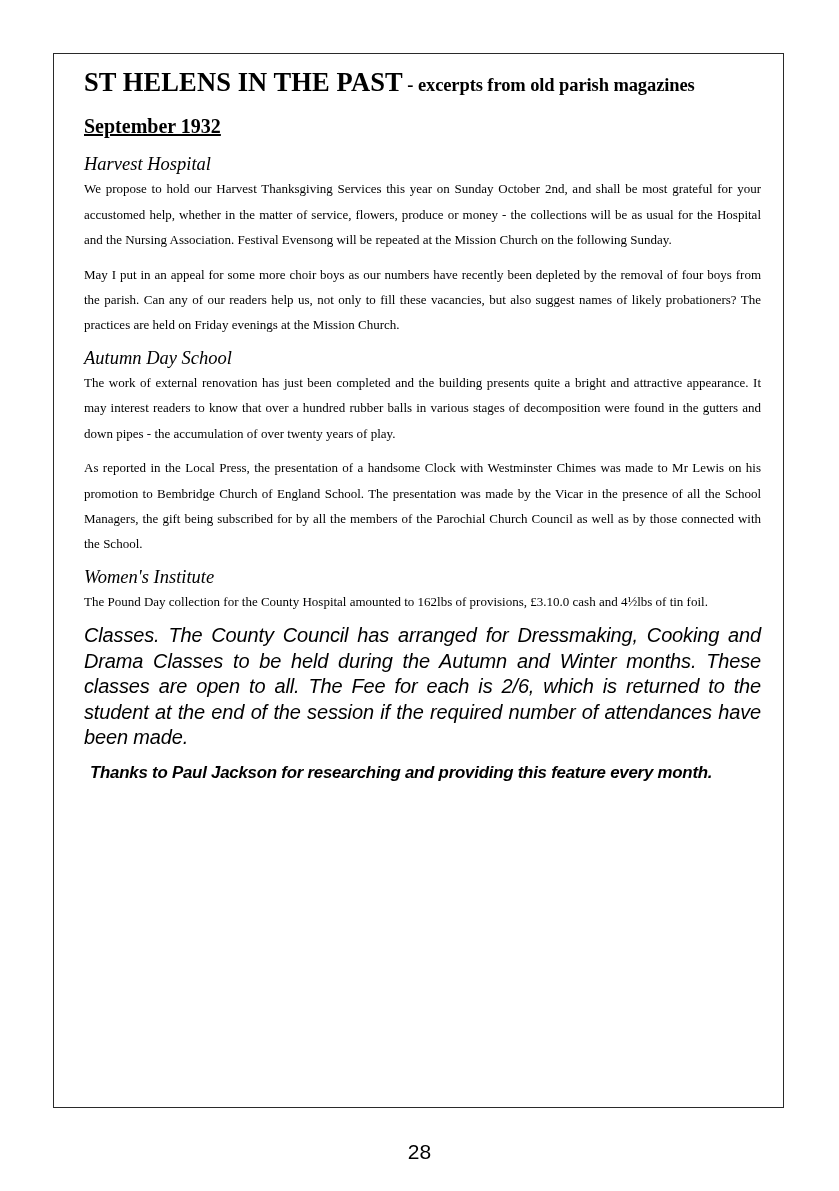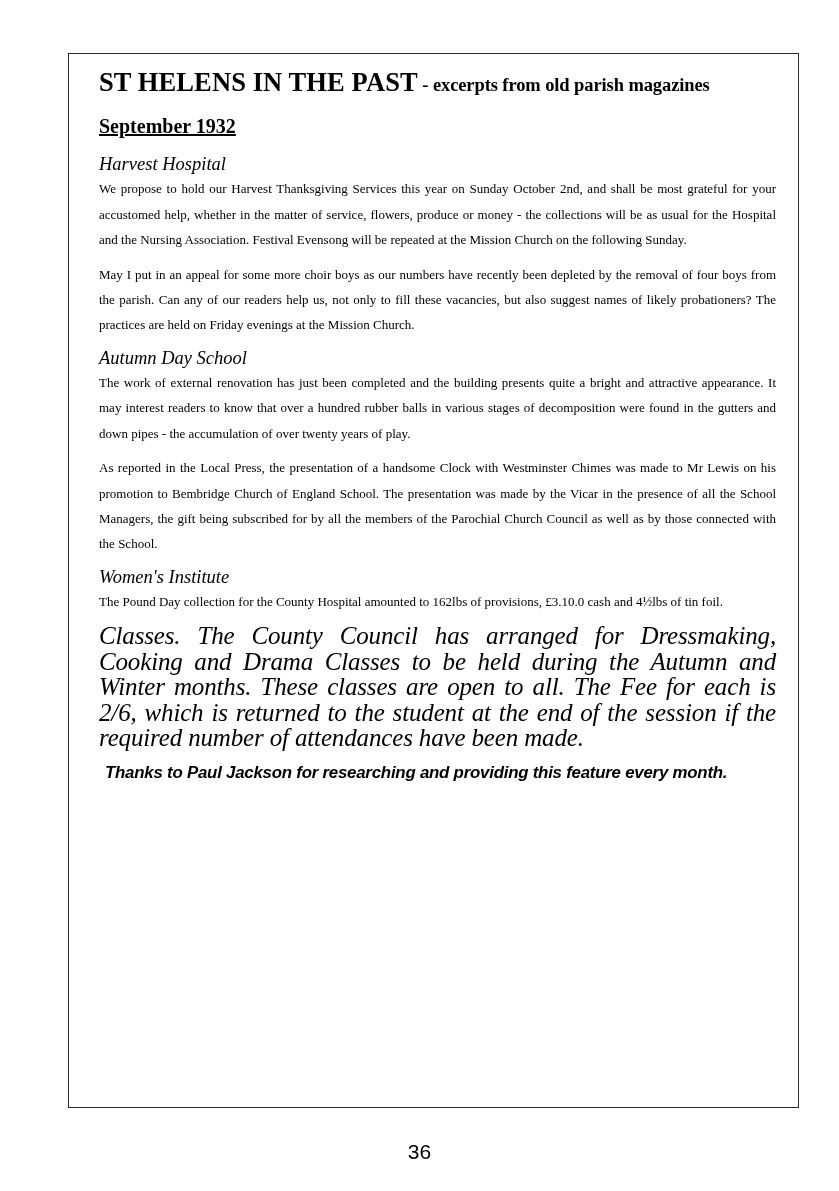--- a/index.html
+++ b/index.html
@@ -19,21 +19,21 @@
   #page {
     position: absolute;
     left: 0; top: 0;
     width: 839px;
     height: 1191px;
     background: #ffffff;
   }
 
   #article-box {
     position: absolute;
-    left: 68px;
+    left: 53px;
     top: 53px;
     width: 731px;
     height: 1055px;
     border: 1.5px solid #2a2a2a;
     box-sizing: border-box;
     background: #ffffff;
   }
 
   #article-inner {
     padding: 14px 22px 10px 30px;
@@ -87,23 +87,23 @@
     hyphens: none;
   }
   p.body-text.tight {
     margin-top: 1px;
   }
   p.body-text.no-justify-last {
     text-align-last: left;
   }
 
   p.italic-text {
-    font-family: Liberation Serif, serif;
+    font-family: Liberation Sans, sans-serif;
     font-style: italic;
-    font-size: 25px;
+    font-size: 20px;
     line-height: 25.4px;
     text-align: justify;
     text-align-last: left;
     margin: 0 0 9px 0;
   }
 
   p.italic-text.compact {
     letter-spacing: -0.15px;
   }
 
@@ -156,15 +156,15 @@
 
       <div class="section-head">Women's Institute</div>
       <p class="body-text tight no-justify-last">The Pound Day collection for the County Hospital amounted to 162lbs of provisions, £3.10.0 cash and 4½lbs of tin foil.</p>
       <p class="italic-text compact">Classes. The County Council has arranged for Dressmaking, Cooking and Drama Classes to be held during the Autumn and Winter months. These classes are open to all. The Fee for each is 2/6, which is returned to the student at the end of the session if the required number of attendances have been made.</p>
 
       <div class="credit-note">Thanks to Paul Jackson for researching and providing this feature every month.</div>
 
     </div>
   </div>
 
-  <div id="page-number">36</div>
+  <div id="page-number">28</div>
 
 </div>
 
 </body></html>

